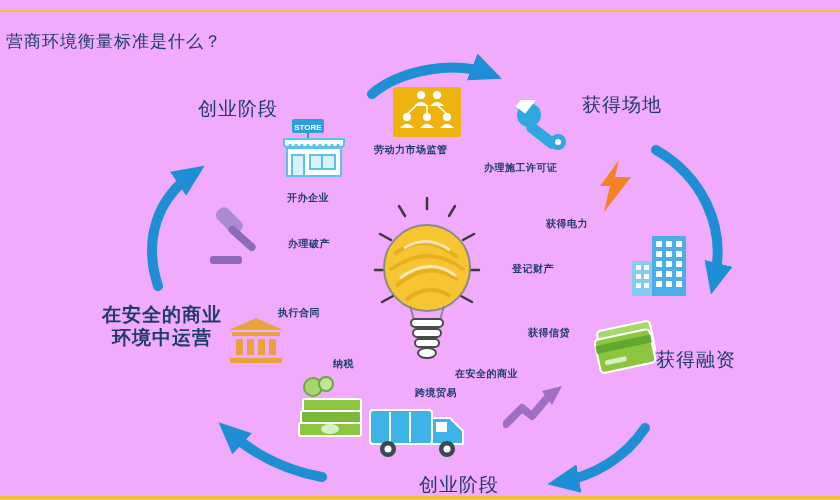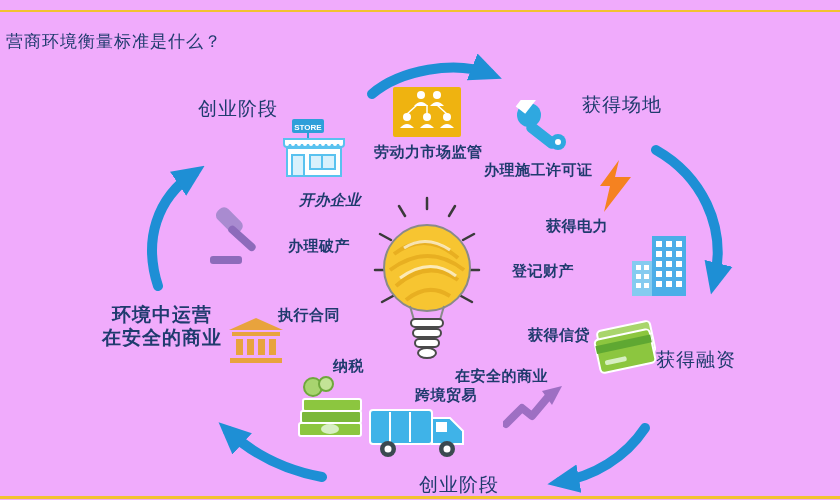--- a/index.html
+++ b/index.html
@@ -5,21 +5,21 @@
   * { margin:0; padding:0; box-sizing:border-box; }
   html,body { background:#fff; }
   body { font-family:"Liberation Sans","DejaVu Sans",sans-serif; }
   .canvas { position:relative; width:840px; height:500px; background:#f0abfc; overflow:hidden; }
   .gold-line { position:absolute; left:0; width:840px; background:#F2C230; }
   .gold-line.top { top:10px; height:2px; }
   .gold-line.bottom { top:496px; height:3px; }
   .title { position:absolute; left:6px; top:30px; font-size:17px; letter-spacing:1px; color:#1F3B6E; }
   .stage { position:absolute; font-size:19px; font-weight:normal; color:#1F3B6E; letter-spacing:1px; white-space:nowrap; }
   .stage-multiline { position:absolute; font-size:19px; font-weight:bold; color:#1F3B6E; letter-spacing:1px; text-align:center; width:160px; line-height:23px; }
-  .item { position:absolute; font-size:15px; font-weight:bold; color:#1F3B6E; letter-spacing:0.5px; white-space:nowrap; }
+  .item { position:absolute; font-size:10px; font-weight:bold; color:#1F3B6E; letter-spacing:0.5px; white-space:nowrap; }
   .icon { position:absolute; }
   .arrows { position:absolute; left:0; top:0; pointer-events:none; }
 </style>
 </head>
 <body>
 
 <div class="canvas">
 
   <div class="gold-line top"></div>
   <div class="gold-line bottom"></div>
@@ -69,26 +69,26 @@
     <rect x="41" y="137" width="28" height="8" rx="4" fill="#fff" stroke="#4a4a4a" stroke-width="2"></rect>
     <rect x="43" y="147" width="24" height="8" rx="4" fill="#fff" stroke="#4a4a4a" stroke-width="2"></rect>
     <ellipse cx="55" cy="161" rx="9" ry="5" fill="#fff" stroke="#4a4a4a" stroke-width="2"></ellipse>
   </svg>
 
   <div class="stage" style="left:198px; top:96px;">创业阶段</div>
   <div class="stage" style="left:582px; top:92px;">获得场地</div>
   <div class="stage" style="left:656px; top:347px;">获得融资</div>
   <div class="stage" style="left:419px; top:472px;">创业阶段</div>
   <div class="stage-multiline" style="left:82px; top:303px;">
+    <span style="display:block">在安全的商业</span>
     <span style="display:block">环境中运营</span>
-    <span style="display:block">在安全的商业</span>
   </div>
 
   <div class="item" style="left:374px; top:143px;">劳动力市场监管</div>
-  <div class="item" style="left:299px; top:191px;font-style:italic;">开办企业</div>
+  <div class="item" style="left:287px; top:191px;">开办企业</div>
   <div class="item" style="left:484px; top:161px;">办理施工许可证</div>
   <div class="item" style="left:546px; top:217px;">获得电力</div>
   <div class="item" style="left:512px; top:262px;font-family:Liberation Mono, monospace;">登记财产</div>
   <div class="item" style="left:528px; top:326px;">获得信贷</div>
   <div class="item" style="left:455px; top:367px;">在安全的商业</div>
   <div class="item" style="left:400px; top:386px;padding-left:15px;">跨境贸易</div>
   <div class="item" style="left:333px; top:357px;">纳税</div>
   <div class="item" style="left:278px; top:306px;">执行合同</div>
   <div class="item" style="left:288px; top:237px;">办理破产</div>
 

